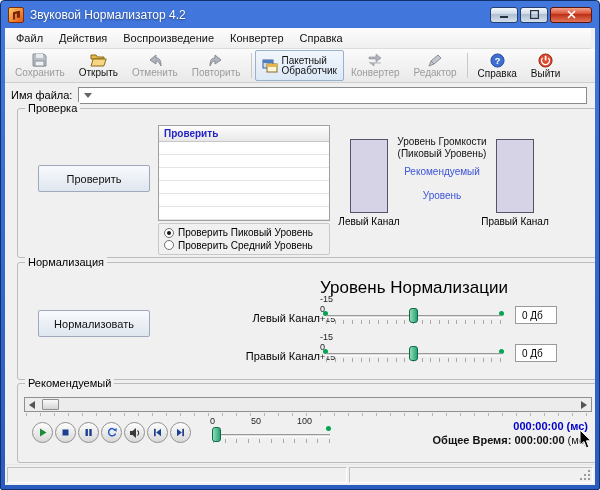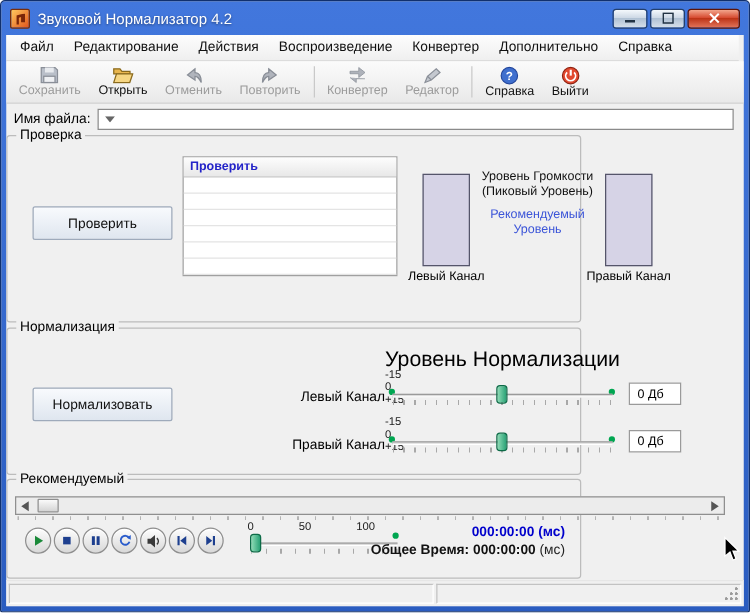--- a/index.html
+++ b/index.html
@@ -43,21 +43,21 @@
   .two-line { display:flex; flex-direction:column; align-items:flex-start; }
   .t-icon { display:flex; align-items:center; justify-content:center; }
   .tool-sep { width:1px; background:#c9c9c9; margin:3px 3px; }
 
   .file-row { position:absolute; left:6px; right:8px; top:58px; height:18px;
     display:flex; align-items:center; gap:6px; }
   .file-label { font-size:11px; white-space:nowrap; }
   .file-combo { flex:1; height:17px; background:#fff; border:1px solid #8a8a8a;
     display:flex; align-items:center; padding:0 5px; }
 
-  .groupbox { position:absolute; left:0; width:460px; border:1px solid #bcbcbc;
+  .groupbox { position:absolute; left:12px; width:584px; border:1px solid #bcbcbc;
     border-radius:3px; }
   .legend { position:absolute; top:-7px; left:7px; background:#f0f0f0; padding:0 3px; font-size:11px; }
 
   .push-btn { position:absolute; background:linear-gradient(#f8fafd,#dfe6ef);
     border:1px solid #9eaabb; border-radius:2px; font-size:11px;
     display:flex; align-items:center; justify-content:center; color:#111; }
 
   
   .prop-table { position:absolute; left:140px; top:16px; width:172px; height:96px;
     background:#fff; border:1px solid #a0a0a0; }
@@ -168,25 +168,23 @@
             <path d="M1 1 L8 8 M8 1 L1 8" stroke="#fff" stroke-width="1.6"></path>
           </svg>
       </div>
     </div>
   </div>
 
   <div class="content">
 
     <div class="menubar">
       <span class="menu-item">Файл</span>
-      <span class="menu-item">Редактирование</span>
       <span class="menu-item">Действия</span>
       <span class="menu-item">Воспроизведение</span>
       <span class="menu-item">Конвертер</span>
-      <span class="menu-item">Дополнительно</span>
       <span class="menu-item">Справка</span>
     </div>
 
     <div class="toolbar">
       <div class="tool-btn disabled">
         <span class="t-icon">
           <svg width="15" height="14" viewBox="0 0 15 14">
               <path d="M1 1h11l2 2v10H1z" fill="#b9bfc9" stroke="#8a8f98"></path>
               <rect x="4" y="1" width="7" height="4" fill="#e7eaee"></rect>
               <rect x="3" y="8" width="9" height="5" fill="#eef0f3" stroke="#8a8f98"></rect>
@@ -215,20 +213,34 @@
         <span class="t-icon">
           <svg width="16" height="13" viewBox="0 0 16 13">
               <path d="M13 6 L7 1 v3 C3 4 2 7 2 12 c1.5-3 2.5-5 5-5 v3 z" fill="#b0b4bc" stroke="#888d96"></path>
             </svg>
         </span>
         <span class="lbl">Повторить</span>
       </div>
 
       <div class="tool-sep"></div>
 
+      <div class="tool-btn wide checked">
+        <span class="t-icon">
+          <svg width="16" height="14" viewBox="0 0 16 14">
+              <rect x="1" y="1" width="10" height="8" fill="#cfe0f5" stroke="#40608e"></rect>
+              <rect x="1" y="1" width="10" height="3" fill="#4f7dc4"></rect>
+              <rect x="5" y="5" width="10" height="8" fill="#fdf6d8" stroke="#8a6a1c"></rect>
+              <rect x="5" y="5" width="10" height="3" fill="#e9b64e"></rect>
+            </svg>
+        </span>
+        <span class="two-line">
+          <span class="lbl">Пакетный</span>
+          <span class="lbl">Обработчик</span>
+        </span>
+      </div>
 
       <div class="tool-btn disabled">
         <span class="t-icon">
           <svg width="16" height="14" viewBox="0 0 16 14">
               <path d="M2 4h7V1l5 4-5 4V6H2z" fill="#aeb2ba" stroke="#8a8f98" stroke-width="0.6"></path>
               <path d="M14 10H7v3l-5-4" fill="#aeb2ba" stroke="#8a8f98" stroke-width="0.6"></path>
             </svg>
         </span>
         <span class="lbl">Конвертер</span>
       </div>
@@ -288,29 +300,39 @@
           <span>Проверить</span>
         </div>
         <div class="prop-row"></div>
         <div class="prop-row"></div>
         <div class="prop-row"></div>
         <div class="prop-row"></div>
         <div class="prop-row"></div>
         <div class="prop-row"></div>
       </div>
 
+      <div class="radio-panel">
+        <label class="radio-row">
+          <span class="radio sel"></span>
+          <span>Проверить Пиковый Уровень</span>
+        </label>
+        <label class="radio-row">
+          <span class="radio"></span>
+          <span>Проверить Средний Уровень</span>
+        </label>
+      </div>
 
       <div class="meter" style="left:332px;"></div>
       <div class="meter" style="left:478px;"></div>
 
       <div class="vol-info">
         <div>Уровень Громкости</div>
         <div>(Пиковый Уровень)</div>
         <div class="link">Рекомендуемый</div>
-        <div class="link" style="margin-top:0;">Уровень</div>
+        <div class="link" style="margin-top:12px;">Уровень</div>
       </div>
 
       <div class="meter-label" style="left:303px;">Левый Канал</div>
       <div class="meter-label" style="left:449px;">Правый Канал</div>
     </div>
 
     <div class="groupbox" style="top:234px;height:118px;">
       <span class="legend">Нормализация</span>
 
       <div class="push-btn" style="left:20px;top:47px;width:112px;height:27px;">

